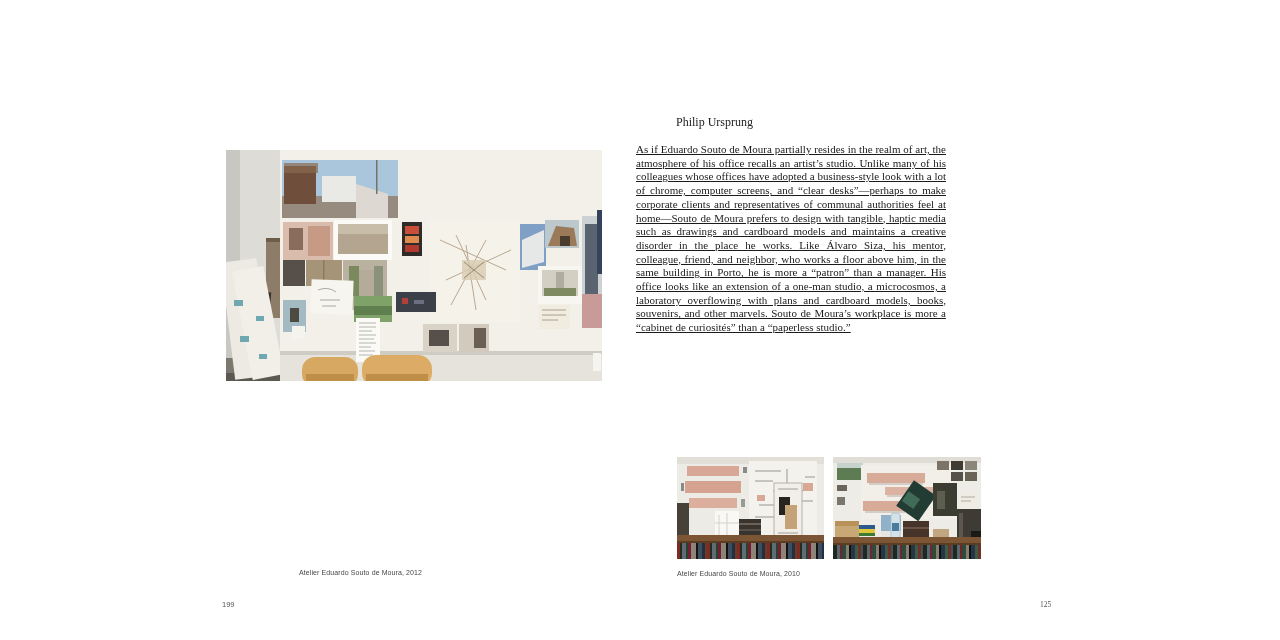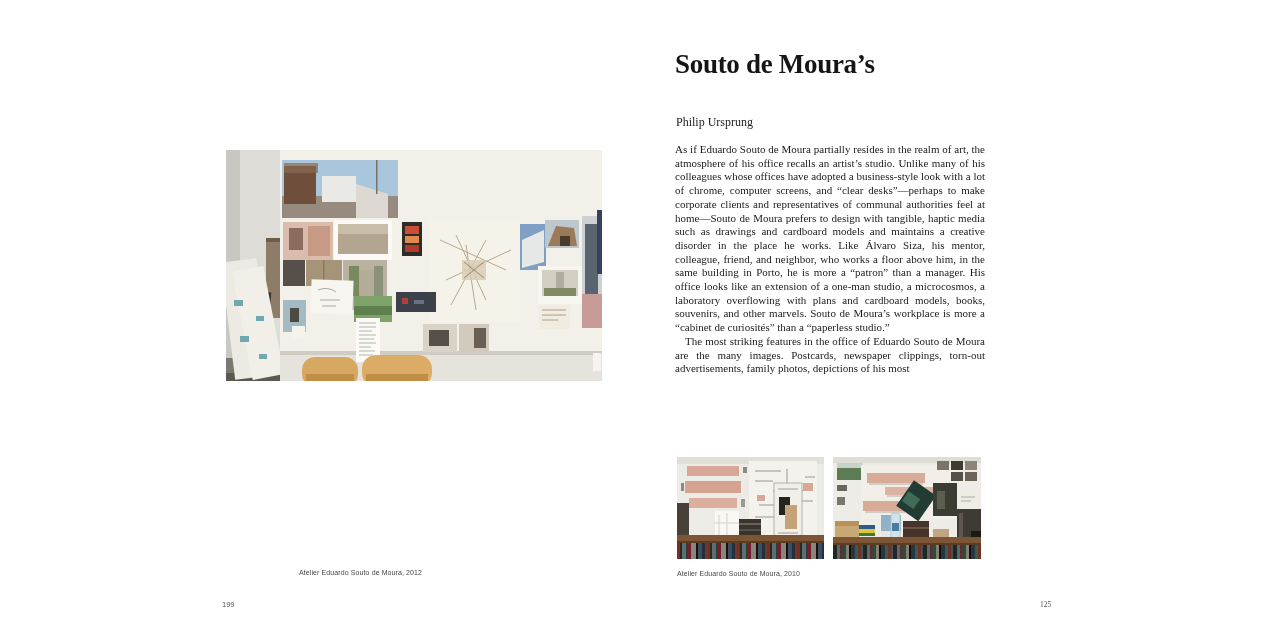--- a/index.html
+++ b/index.html
@@ -39,23 +39,23 @@
   
   .title-block{left:653px;top:49px;width:360px;}
   .title-block h1{
     margin:0;font-weight:bold;font-size:27px;line-height:30px;
     letter-spacing:-0.3px;color:#151515;
   }
   .title-line-1{display:block;margin-left:22px;}
   .title-line-2{display:block;}
   .author{left:676px;top:115px;font-size:12px;color:#222;}
   .body-text{
-    left:675px;top:143px;width:310px;
+    left:636px;top:143px;width:310px;
     font-size:11px;line-height:13.7px;
-    text-align:justify;color:var(--ink);
+    text-align:justify;color:var(--ink);text-decoration:underline;
   }
   .body-text p{margin:0;}
   .body-text p + p{text-indent:10px;}
 
   .photo-r1{left:677px;top:457px;width:147px;height:102px;}
   .photo-r2{left:833px;top:457px;width:148px;height:102px;}
 </style>
 </head>
 <body>
 
@@ -163,28 +163,26 @@
     <rect x="80" y="224" width="48" height="7" fill="#c08f47"></rect>
     <rect x="140" y="224" width="62" height="7" fill="#c08f47"></rect>
   </svg>
 </figure>
 
 <div class="abs caption caption-left">Atelier Eduardo Souto de Moura, 2012</div>
 <div class="abs pagenum pagenum-left">199</div>
 
 <header class="abs title-block">
   <h1>
-    <span class="title-line-1">Souto de Moura’s</span>
   </h1>
 </header>
 <div class="abs author">Philip Ursprung</div>
 
 <article class="abs body-text">
   <p>As if Eduardo Souto de Moura partially resides in the realm of art, the atmosphere of his office recalls an artist’s studio. Unlike many of his colleagues whose offices have adopted a business-style look with a lot of chrome, computer screens, and “clear desks”—perhaps to make corporate clients and representatives of communal authorities feel at home—Souto de Moura prefers to design with tangible, haptic media such as drawings and cardboard models and maintains a creative disorder in the place he works. Like Álvaro Siza, his mentor, colleague, friend, and neighbor, who works a floor above him, in the same building in Porto, he is more a “patron” than a manager. His office looks like an extension of a one-man studio, a microcosmos, a laboratory overflowing with plans and cardboard models, books, souvenirs, and other marvels. Souto de Moura’s workplace is more a “cabinet de curiosités” than a “paperless studio.”</p>
-  <p>The most striking features in the office of Eduardo Souto de Moura are the many images. Postcards, newspaper clippings, torn-out advertisements, family photos, depictions of his most</p>
 </article>
 
 <figure class="abs photo-r1">
   <svg viewBox="0 0 147 102" preserveAspectRatio="none">
     <defs>
       <pattern id="booksA" width="30" height="16" patternUnits="userSpaceOnUse">
         <rect width="30" height="16" fill="#14181c"></rect>
         <rect x="0" width="3" height="16" fill="#7f2a22"></rect>
         <rect x="3" width="2" height="16" fill="#222e22"></rect>
         <rect x="5" width="4" height="16" fill="#5f6c76"></rect>

